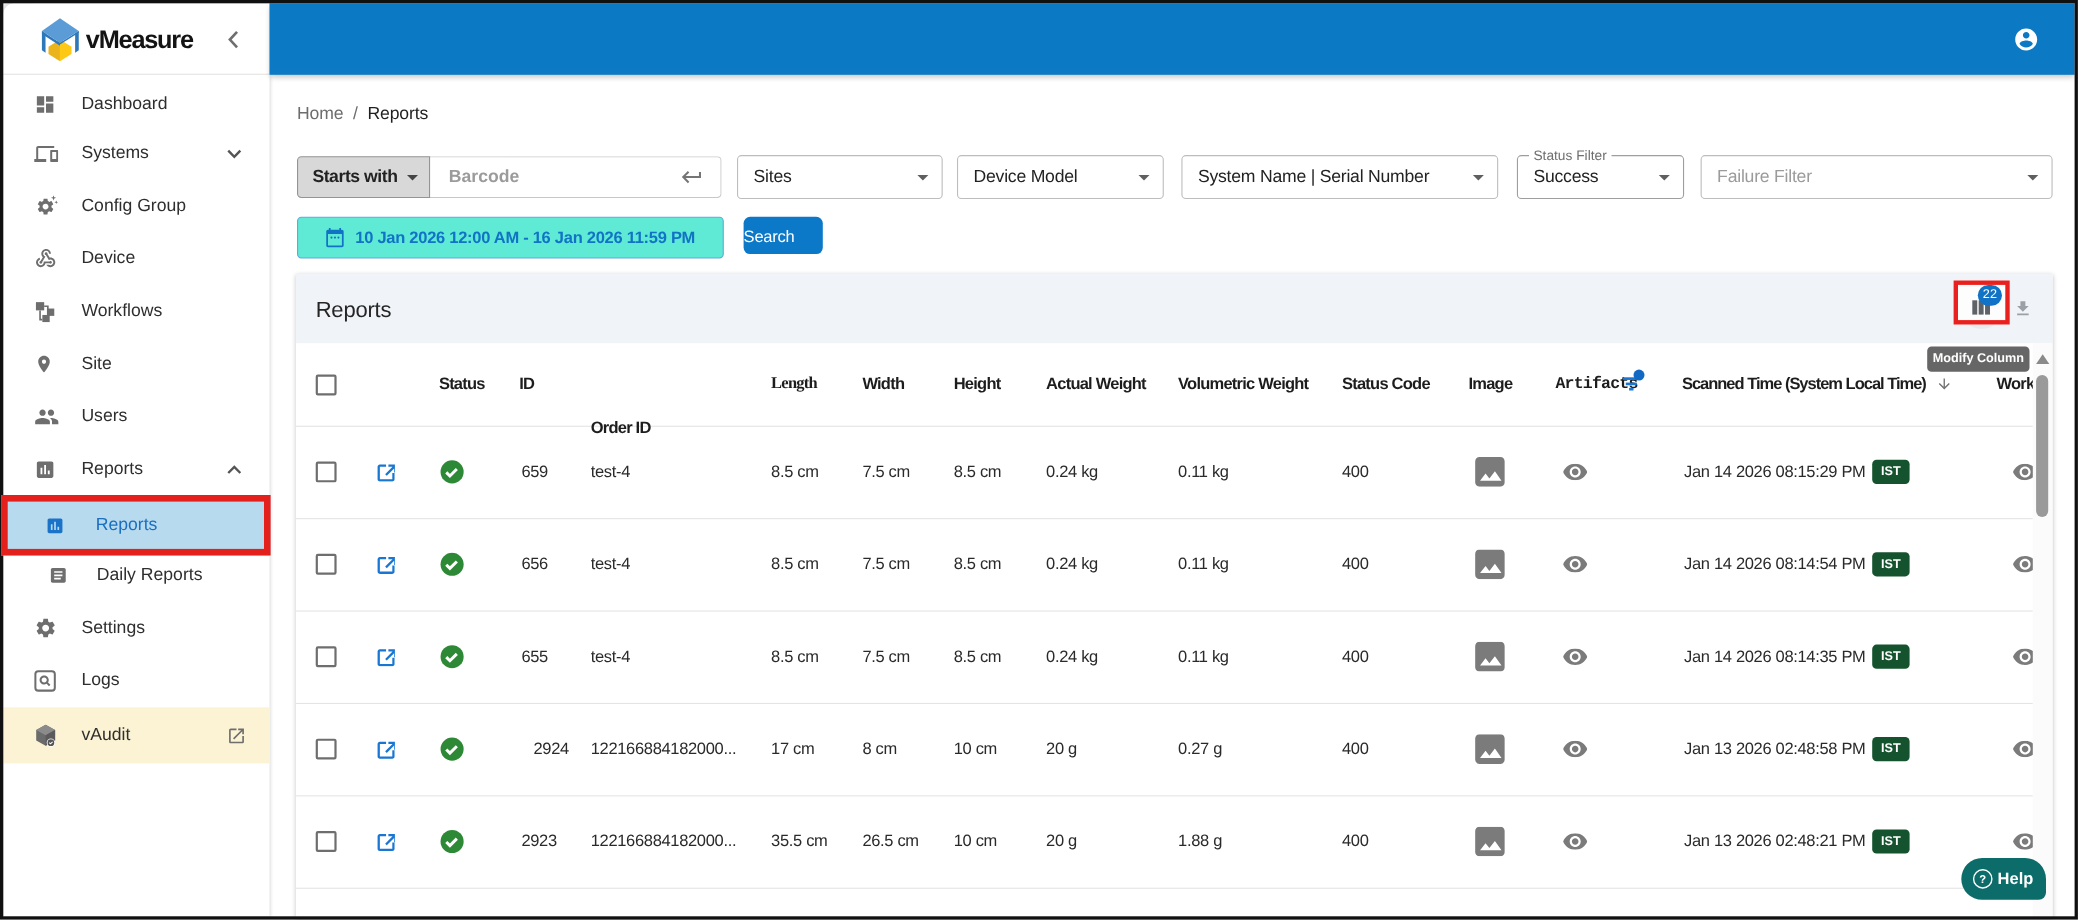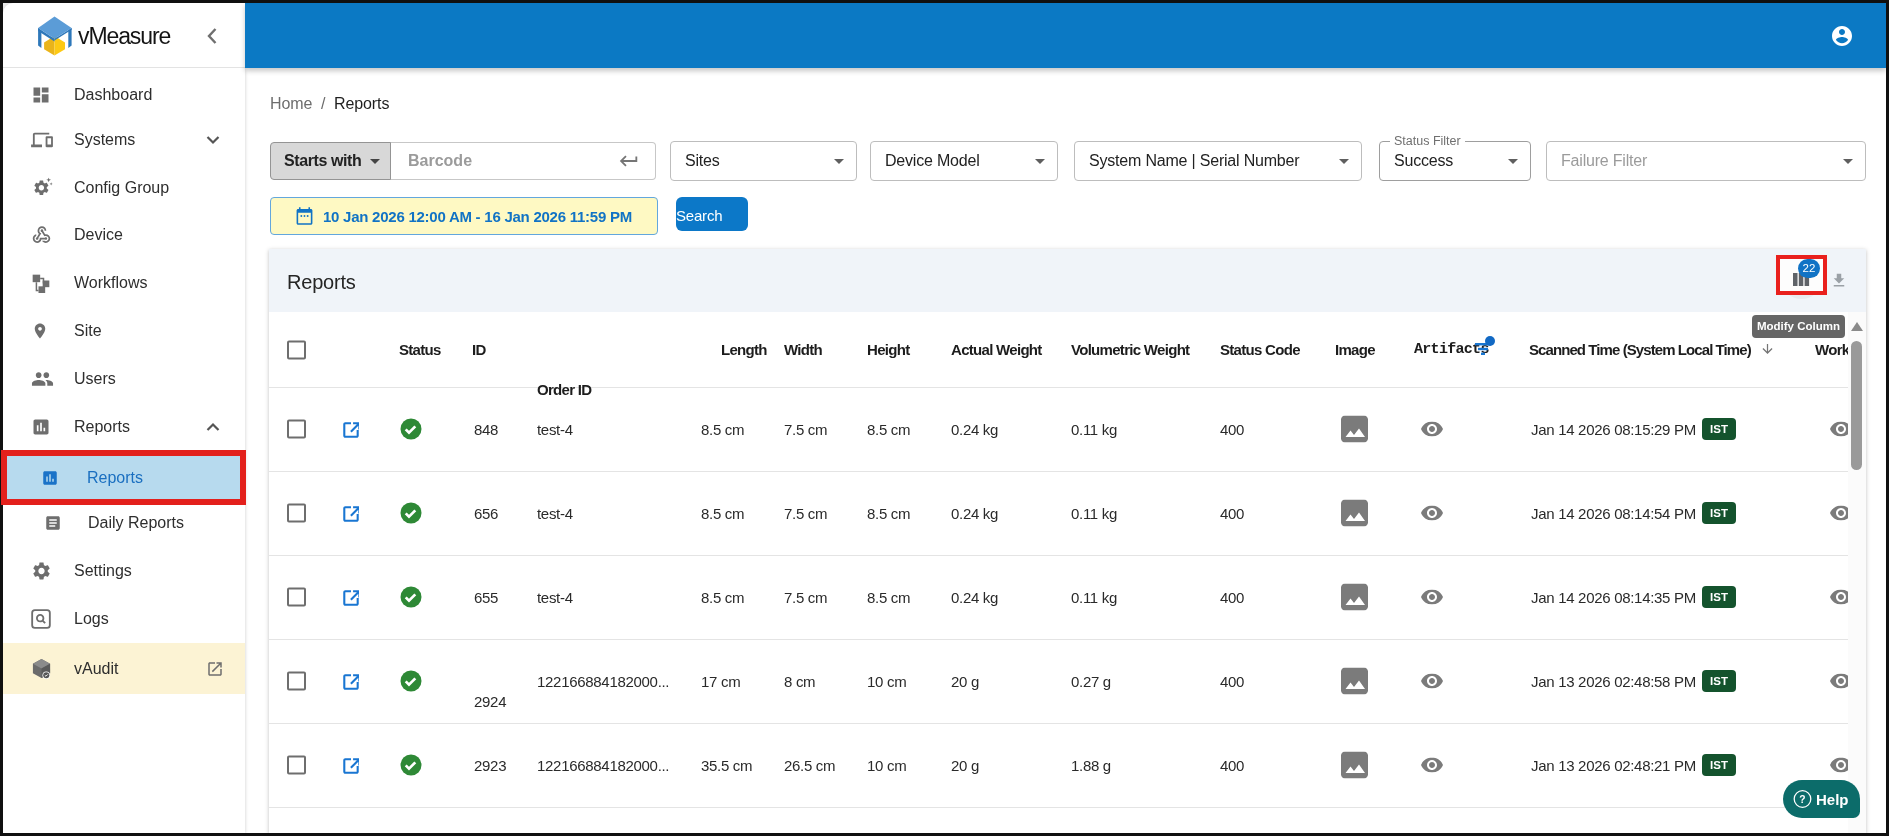--- a/index.html
+++ b/index.html
@@ -7,21 +7,21 @@
     font-family:"Liberation Sans", sans-serif; }
   .abs { position:absolute; }
   
   #frame { position:absolute; left:0; top:0; width:1889px; height:836px;
     border:3px solid #101010; z-index:90; pointer-events:none; }
   
   #cornerbg { left:0; top:0; width:30px; height:30px; background:#e9e9e9; }
   #sidebar { left:3px; top:3px; width:242px; height:830px; background:#fff;
     border-top-left-radius:10px; box-shadow:1px 0 3px rgba(0,0,0,.12); }
   #logodiv { left:3px; top:67px; width:242px; height:1px; background:#e3e3e3; }
-  #logotext { left:78px; top:23px; font-size:23px; font-weight:normal; color:#141414; letter-spacing:-1.1px;}
+  #logotext { left:78px; top:23px; font-size:23px; font-weight:bold; color:#141414; letter-spacing:-1.1px;}
   .mi { position:absolute; left:3px; width:242px; height:48px; }
   .mi .ic { position:absolute; left:28px; top:50%; transform:translateY(-50%); }
   .mi .lb { position:absolute; left:71px; top:50%; transform:translateY(-50%);
     font-size:16px; color:#2e2e2e; letter-spacing:0; white-space:nowrap; }
   .mi .chev { position:absolute; left:203px; top:50%; transform:translateY(-50%); }
   .mi.sub .ic { left:41px; }
   .mi.sub .lb { left:85px; }
   #selrow { left:1px; top:450px; width:245px; height:55px; border:6px solid #e3201c;
     background:#b7daee; z-index:95; }
   #selrow .ic { position:absolute; left:34px; top:50%; transform:translateY(-50%); }
@@ -52,21 +52,21 @@
   #barcode { left:390px; top:142px; width:266px; height:38px; border:1px solid #c7c7c7;
     border-left:none; border-radius:0 4px 4px 0; background:#fff; }
   #barcode .t { position:absolute; left:18px; top:50%; transform:translateY(-50%);
     font-size:16px; color:#9b9b9b;font-weight:bold; }
   #barcode svg { position:absolute; right:15px; top:50%; transform:translateY(-50%); }
   
   #sflab { position:absolute; left:1390px; top:134px; background:#fff; padding:0 4px;
     font-size:12.5px; color:#6f6f6f; z-index:2; letter-spacing:0;}
   
   #datebtn { left:270px; top:197px; width:388px; height:38px; border:1px solid #63a7dd;
-    border-radius:4px; background:#fef9c3; }
+    border-radius:4px; background:#5eead4; }
   #datebtn .t { position:absolute; left:52px; top:50%; transform:translateY(-50%);
     font-size:15px; color:#1173c5; font-weight:bold; letter-spacing:-0.25px; white-space:nowrap;}
   #datebtn svg { position:absolute; left:24px; top:50%; transform:translateY(-50%); }
   #searchbtn { left:676px; top:197px; width:72px; height:34px; background:#0c78c8;
     border-radius:6px; color:#fff; font-size:15px; text-align:left; line-height:38px;
     letter-spacing:-0.2px;}
   
   #card { left:269px; top:249px; width:1597px; height:585px; background:#fff;
     box-shadow:0 1px 4px rgba(0,0,0,.25); }
   #cardhead { left:269px; top:249px; width:1597px; height:63px; background:#f0f4f9; }
@@ -305,21 +305,21 @@
 <div id="badge" class="abs">22</div>
 <svg class="abs" style="left:1830px; top:271px; z-index:2;" width="18" height="19" viewBox="0 0 24 24">
   <path fill="#9aa0a6" d="M19 9h-4V3H9v6H5l7 7 7-7zM5 18v2h14v-2H5z"></path>
 </svg>
 <div id="tooltip" class="abs">Modify Column</div>
 
 <div class="cbx abs" style="top:350px;"></div>
 <span class="hdr" style="left:399px;">Status</span>
 <span class="hdr" style="left:472px;">ID</span>
 <span class="hdr" style="left:537px;margin-top:40px;">Order ID</span>
-<span class="hdr" style="left:721px;">Length</span>
+<span class="hdr" style="left:701px;font-family:Liberation Serif, serif;">Length</span>
 <span class="hdr" style="left:784px;">Width</span>
 <span class="hdr" style="left:867px;">Height</span>
 <span class="hdr" style="left:951px;">Actual Weight</span>
 <span class="hdr" style="left:1071px;">Volumetric Weight</span>
 <span class="hdr" style="left:1220px;">Status Code</span>
 <span class="hdr" style="left:1335px;">Image</span>
 <span class="hdr" style="left:1414px;font-family:Liberation Mono, monospace;">Artifacts</span>
 <svg class="abs" style="left:1475px; top:341px; z-index:1;" width="19" height="16" viewBox="0 0 19 16">
   <rect x="0" y="2" width="16" height="2.4" fill="#1976d2"></rect>
   <rect x="3" y="6.8" width="10" height="2.4" fill="#1976d2"></rect>
@@ -340,21 +340,21 @@
 <div class="divline" style="top:807px;"></div>
 
 <div class="row" style="top:387px;">
   <div class="cbx"></div>
   <svg class="cicon" style="left:341px;" width="18" height="18" viewBox="0 0 18 18">
       <use href="#i-open"></use>
     </svg>
   <svg class="cicon" style="left:400px;" width="22" height="22" viewBox="0 0 22 22">
       <use href="#i-check"></use>
     </svg>
-  <span class="cell" style="left:474px;">848</span>
+  <span class="cell" style="left:474px;">659</span>
   <span class="cell" style="left:537px;">test-4</span>
   <span class="cell" style="left:701px;">8.5 cm</span>
   <span class="cell" style="left:784px;">7.5 cm</span>
   <span class="cell" style="left:867px;">8.5 cm</span>
   <span class="cell" style="left:951px;">0.24 kg</span>
   <span class="cell" style="left:1071px;">0.11 kg</span>
   <span class="cell" style="left:1220px;">400</span>
   <svg class="cicon" style="left:1341px;" width="27" height="27" viewBox="0 0 27 27">
       <use href="#i-img"></use>
     </svg>
@@ -424,21 +424,21 @@
     </svg>
 </div>
 <div class="row" style="top:639px;">
   <div class="cbx"></div>
   <svg class="cicon" style="left:341px;" width="18" height="18" viewBox="0 0 18 18">
       <use href="#i-open"></use>
     </svg>
   <svg class="cicon" style="left:400px;" width="22" height="22" viewBox="0 0 22 22">
       <use href="#i-check"></use>
     </svg>
-  <span class="cell" style="left:474px;margin-top:20px;">2924</span>
+  <span class="cell" style="left:485px;">2924</span>
   <span class="cell" style="left:537px;">122166884182000...</span>
   <span class="cell" style="left:701px;">17 cm</span>
   <span class="cell" style="left:784px;">8 cm</span>
   <span class="cell" style="left:867px;">10 cm</span>
   <span class="cell" style="left:951px;">20 g</span>
   <span class="cell" style="left:1071px;">0.27 g</span>
   <span class="cell" style="left:1220px;">400</span>
   <svg class="cicon" style="left:1341px;" width="27" height="27" viewBox="0 0 27 27">
       <use href="#i-img"></use>
     </svg>

